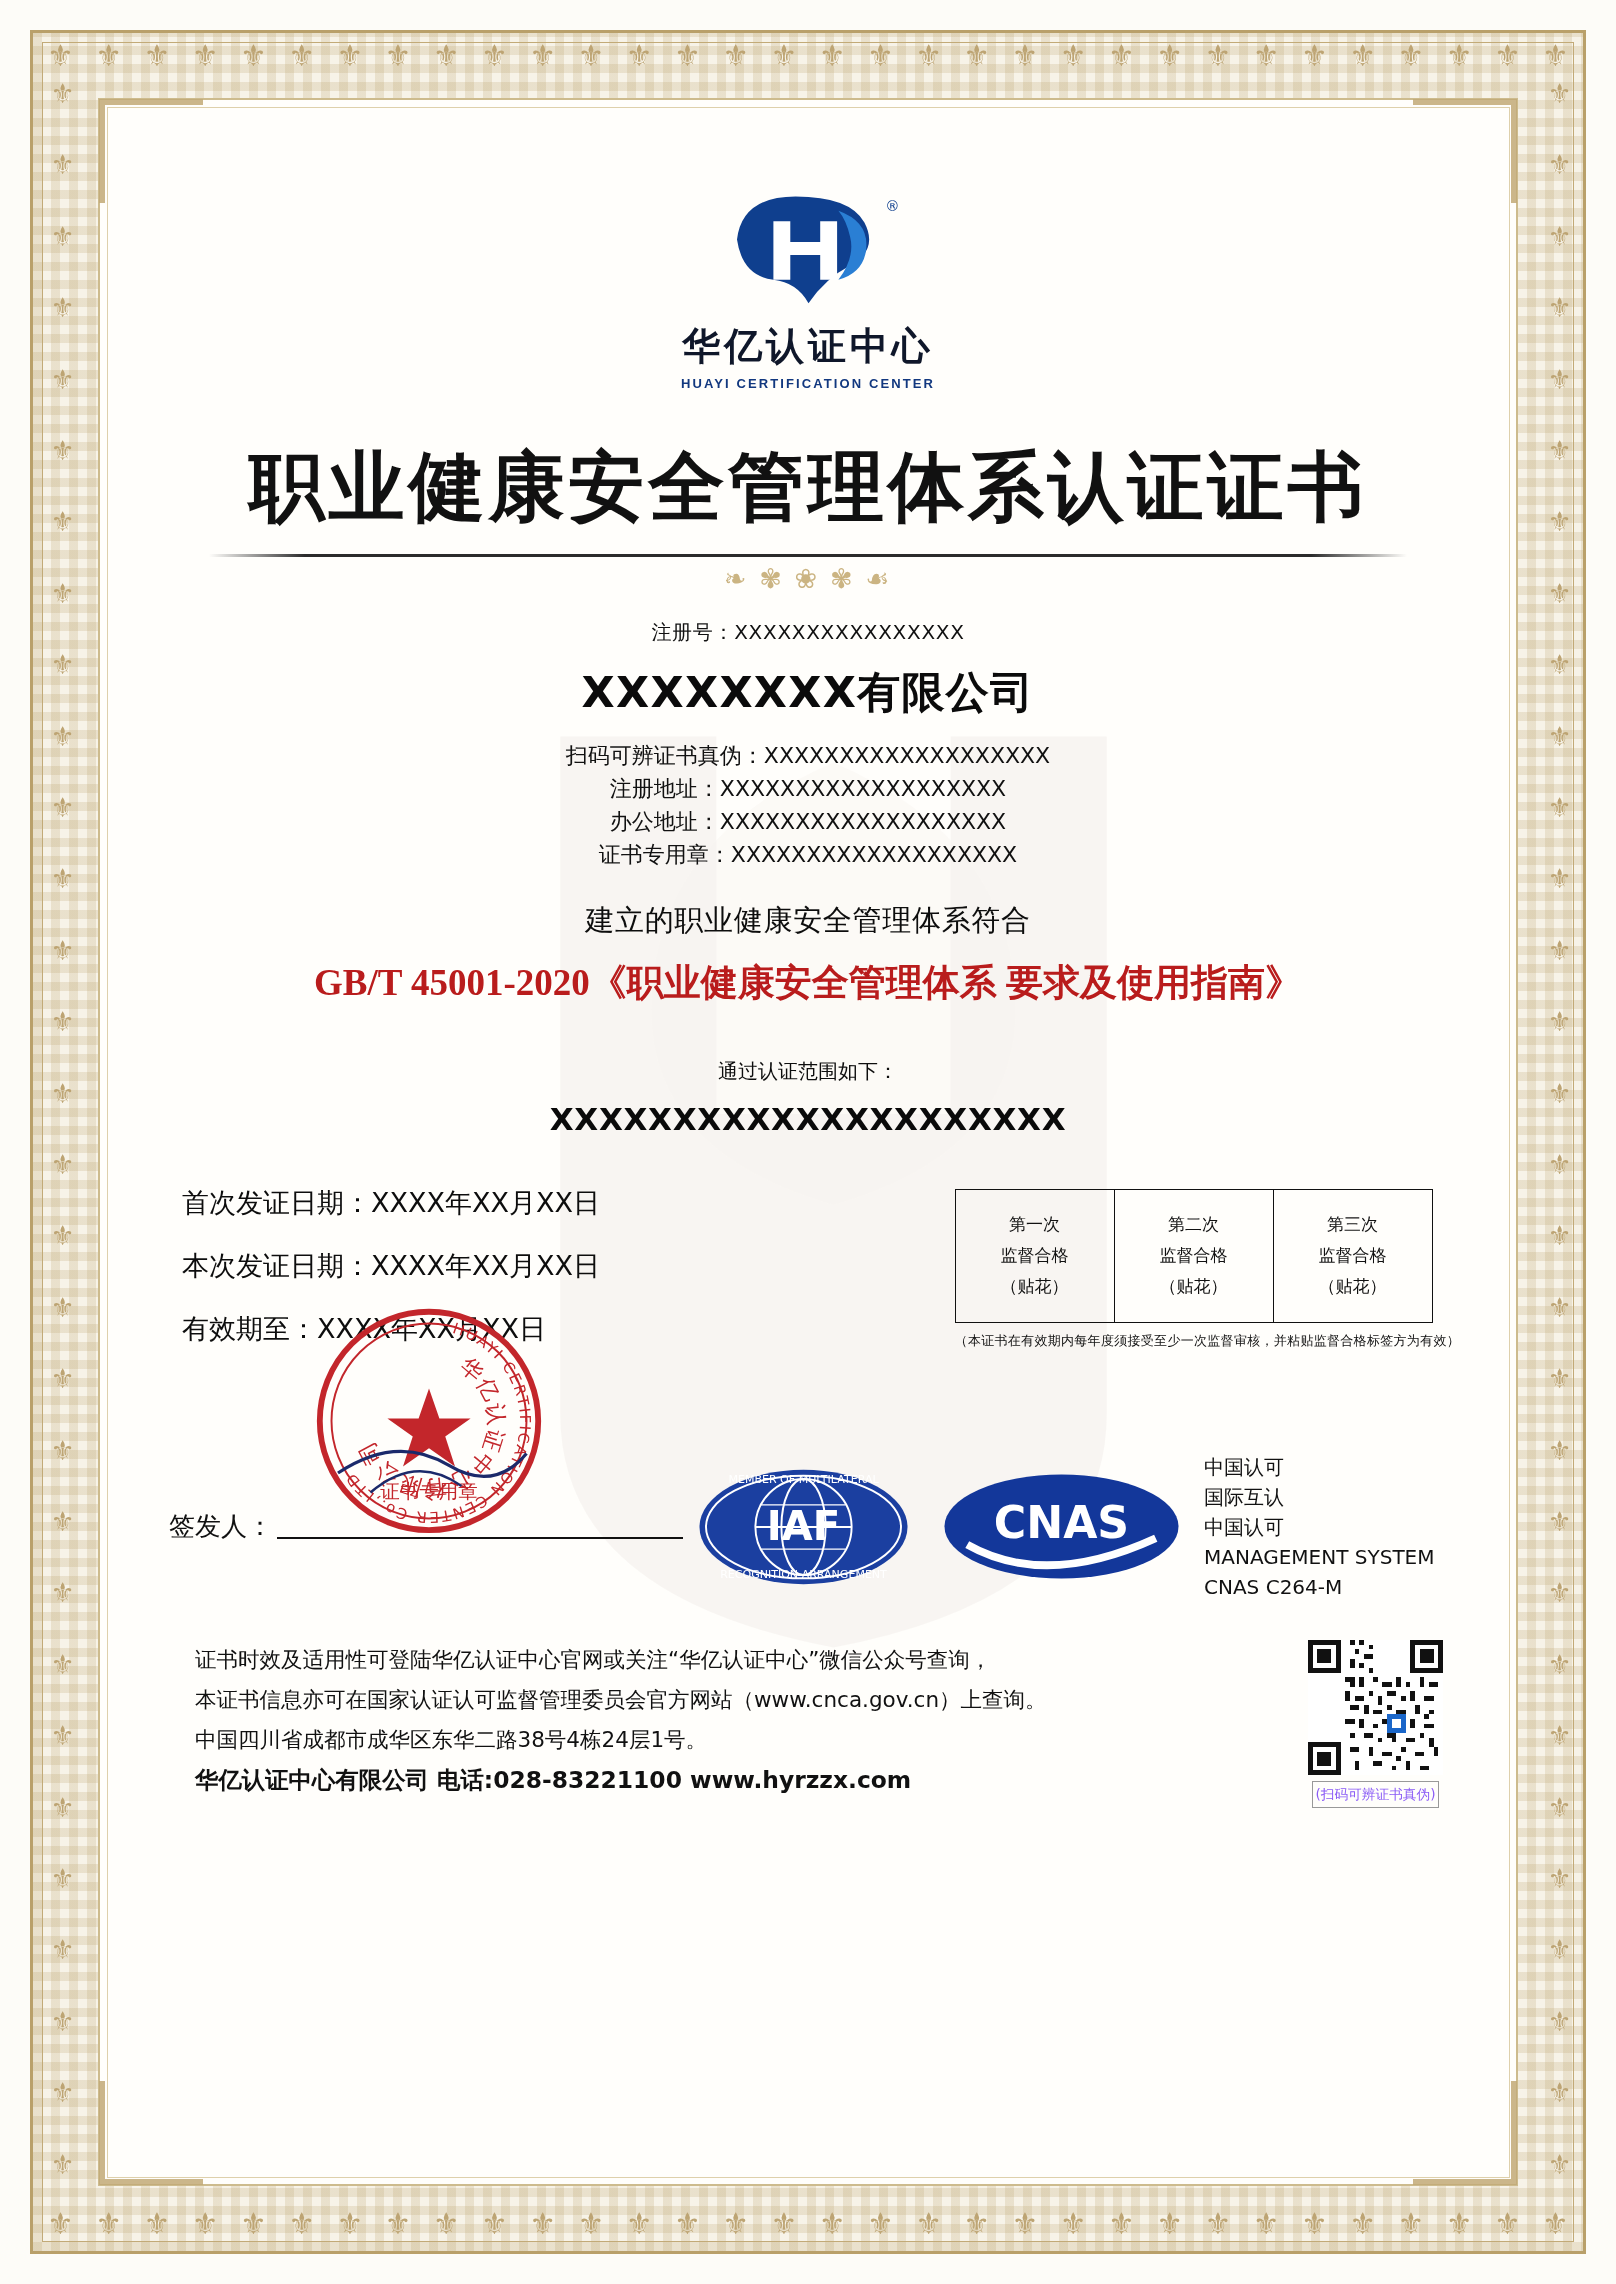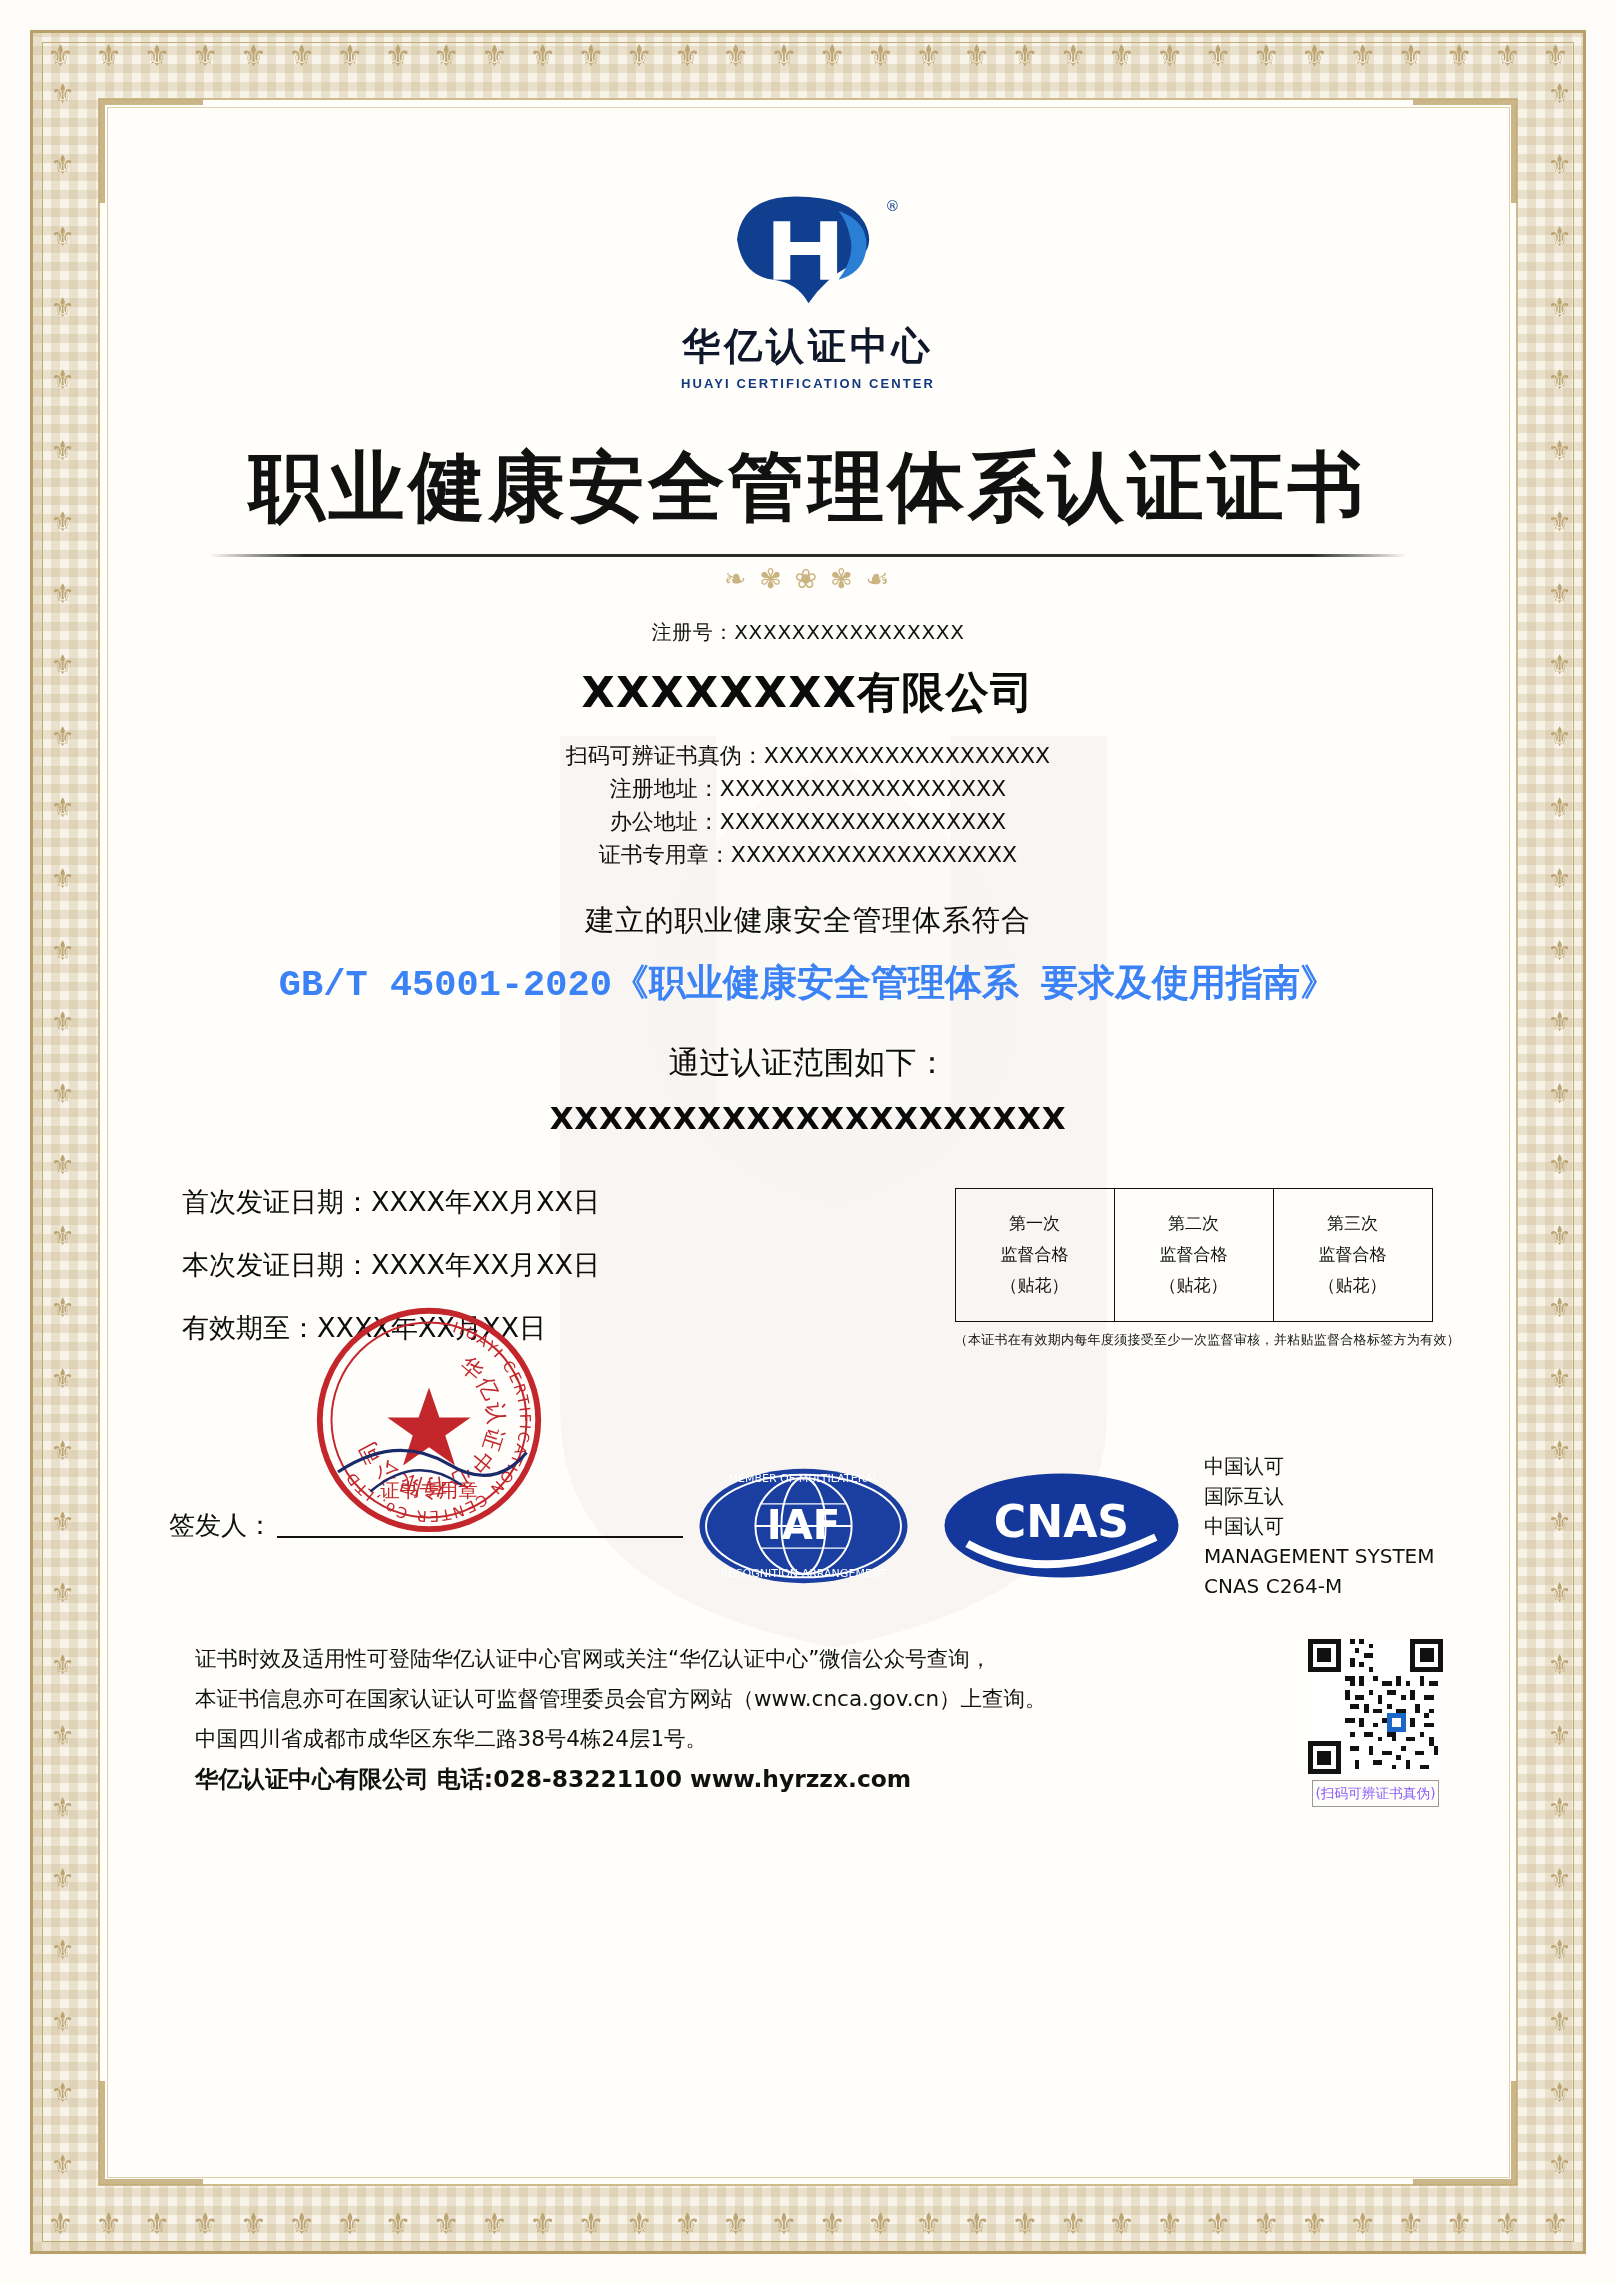--- a/index.html
+++ b/index.html
@@ -169,28 +169,28 @@
     margin-top: 30px;
     font-size: 29px;
     color: #0d0d0d;
     letter-spacing: 0.7px;
     font-family: "DejaVu Sans", "Liberation Sans", sans-serif;
   }
   .standard-line {
     margin-top: 17px;
     font-size: 37px;
     font-weight: bold;
-    color: #3b82f6;
+    color: #b91c1c;
     letter-spacing: 0px;
-    font-family: Liberation Mono, monospace;
+    font-family: Liberation Serif, serif;
     white-space: nowrap;
   }
   .scope-label {
-    margin-top: 34px;
-    font-size: 31px;
+    margin-top: 50px;
+    font-size: 20px;
     color: #0d0d0d;
     font-family: "DejaVu Sans", "Liberation Sans", sans-serif;
   }
   .scope-value {
     margin-top: 15.6px;
     font-size: 31px;
     font-weight: bold;
     color: #0a0a0a;
     letter-spacing: 0.7px;
     font-family: "DejaVu Sans", "Liberation Sans", sans-serif;

